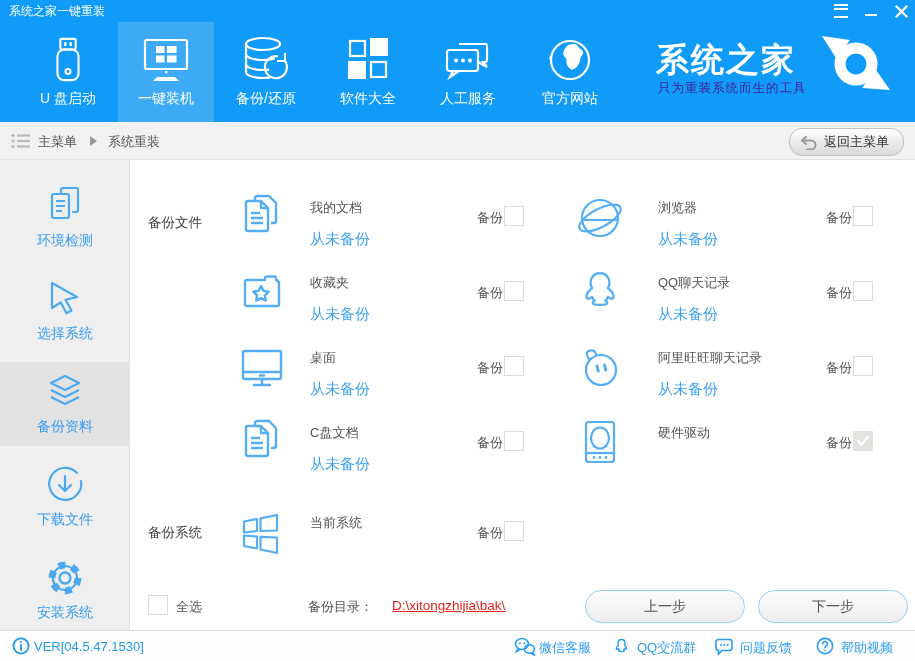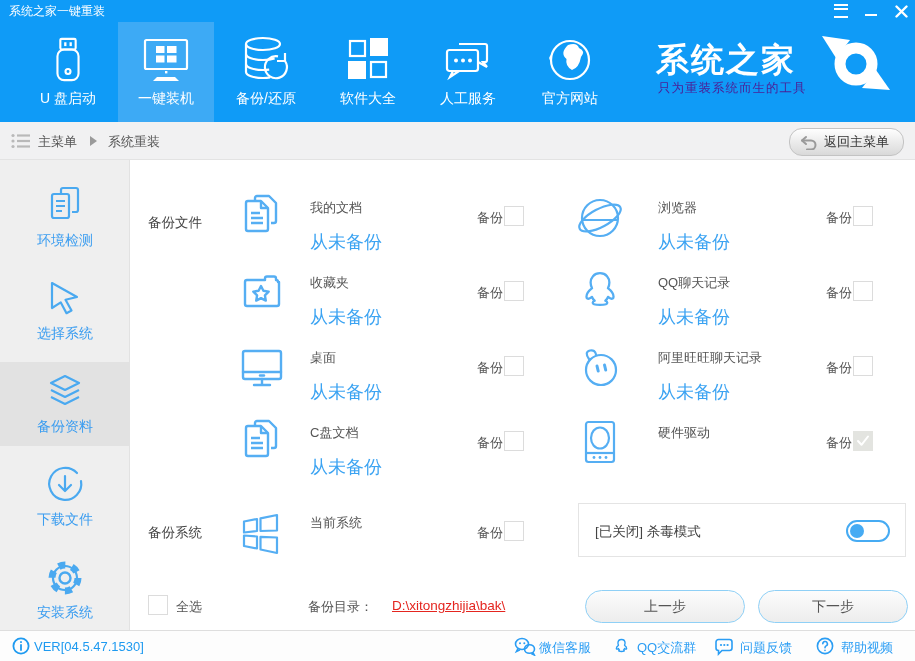--- a/index.html
+++ b/index.html
@@ -39,21 +39,21 @@
   .sidebar{position:absolute;left:0;top:160px;width:130px;height:470px;background:#efefef;border-right:1px solid #e2e2e2;box-sizing:border-box;}
   .side-item{position:absolute;left:0;width:130px;height:84px;text-align:center;cursor:pointer;}
   .side-item.active{background:#e2e2e2;}
   .side-item .sicon{margin-top:6px;height:48px;display:flex;align-items:center;justify-content:center;}
   .side-item .slabel{color:#3b9df0;font-size:14px;margin-top:2px;}
 
   
   .section-label{position:absolute;font-size:13.5px;color:#444;}
   .item-icon{position:absolute;width:52px;height:52px;display:flex;align-items:center;justify-content:center;}
   .item-title{position:absolute;font-size:13px;color:#555;}
-  .item-status{position:absolute;font-size:18px;color:#3ba3f2;cursor:pointer;}
+  .item-status{position:absolute;font-size:15px;color:#3ba3f2;cursor:pointer;}
   .bk-label{position:absolute;font-size:13px;color:#555;}
   .cb{position:absolute;width:20px;height:20px;background:#fff;border:1px solid #dcdcdc;box-sizing:border-box;cursor:pointer;}
   .cb-checked{background:#e3e4e0;border:none;display:flex;align-items:center;justify-content:center;}
 
   .av-box{position:absolute;left:578px;top:503px;width:328px;height:54px;border:1px solid #e4e4e4;background:#fff;box-sizing:border-box;}
   .av-label{position:absolute;left:16px;top:19px;font-size:13.5px;color:#444;}
   .toggle{position:absolute;right:15px;top:16px;width:44px;height:22px;border:2px solid #46abf3;border-radius:12px;background:#fff;box-sizing:border-box;cursor:pointer;}
   .toggle .knob{position:absolute;left:2px;top:2px;width:14px;height:14px;border-radius:50%;background:#46abf3;}
 
   .selall-label{position:absolute;left:176px;top:598px;font-size:13px;color:#555;}
@@ -385,26 +385,20 @@
       <path d="M7 13.5 L20 11 V23 L7 24.5 z"></path>
       <path d="M23.5 10.3 L40 7 V22.5 L23.5 23 z"></path>
       <path d="M7 27.5 L20 28.5 V40.5 L7 38 z"></path>
       <path d="M23.5 28.8 L40 29.5 V45 L23.5 41.5 z"></path>
     </svg>
   </div>
   <div class="item-title" style="left:310px;top:514px">当前系统</div>
   <div class="bk-label" style="left:477px;top:524px">备份</div>
   <span class="cb" style="left:504px;top:521px"></span>
 
-  <div class="av-box">
-    <span class="av-label">[已关闭] 杀毒模式</span>
-    <span class="toggle">
-        <span class="knob"></span>
-      </span>
-  </div>
 
   <span class="cb" style="left:148px;top:595px"></span>
   <span class="selall-label">全选</span>
   <span class="dir-label">备份目录：</span>
   <span class="dir-link">D:\xitongzhijia\bak\</span>
   <button class="step-btn" style="left:585px;width:160px">上一步</button>
   <button class="step-btn" style="left:758px;width:150px">下一步</button>
 
   <div class="footer">
     <span class="f-icon" style="left:12px;top:6px">

